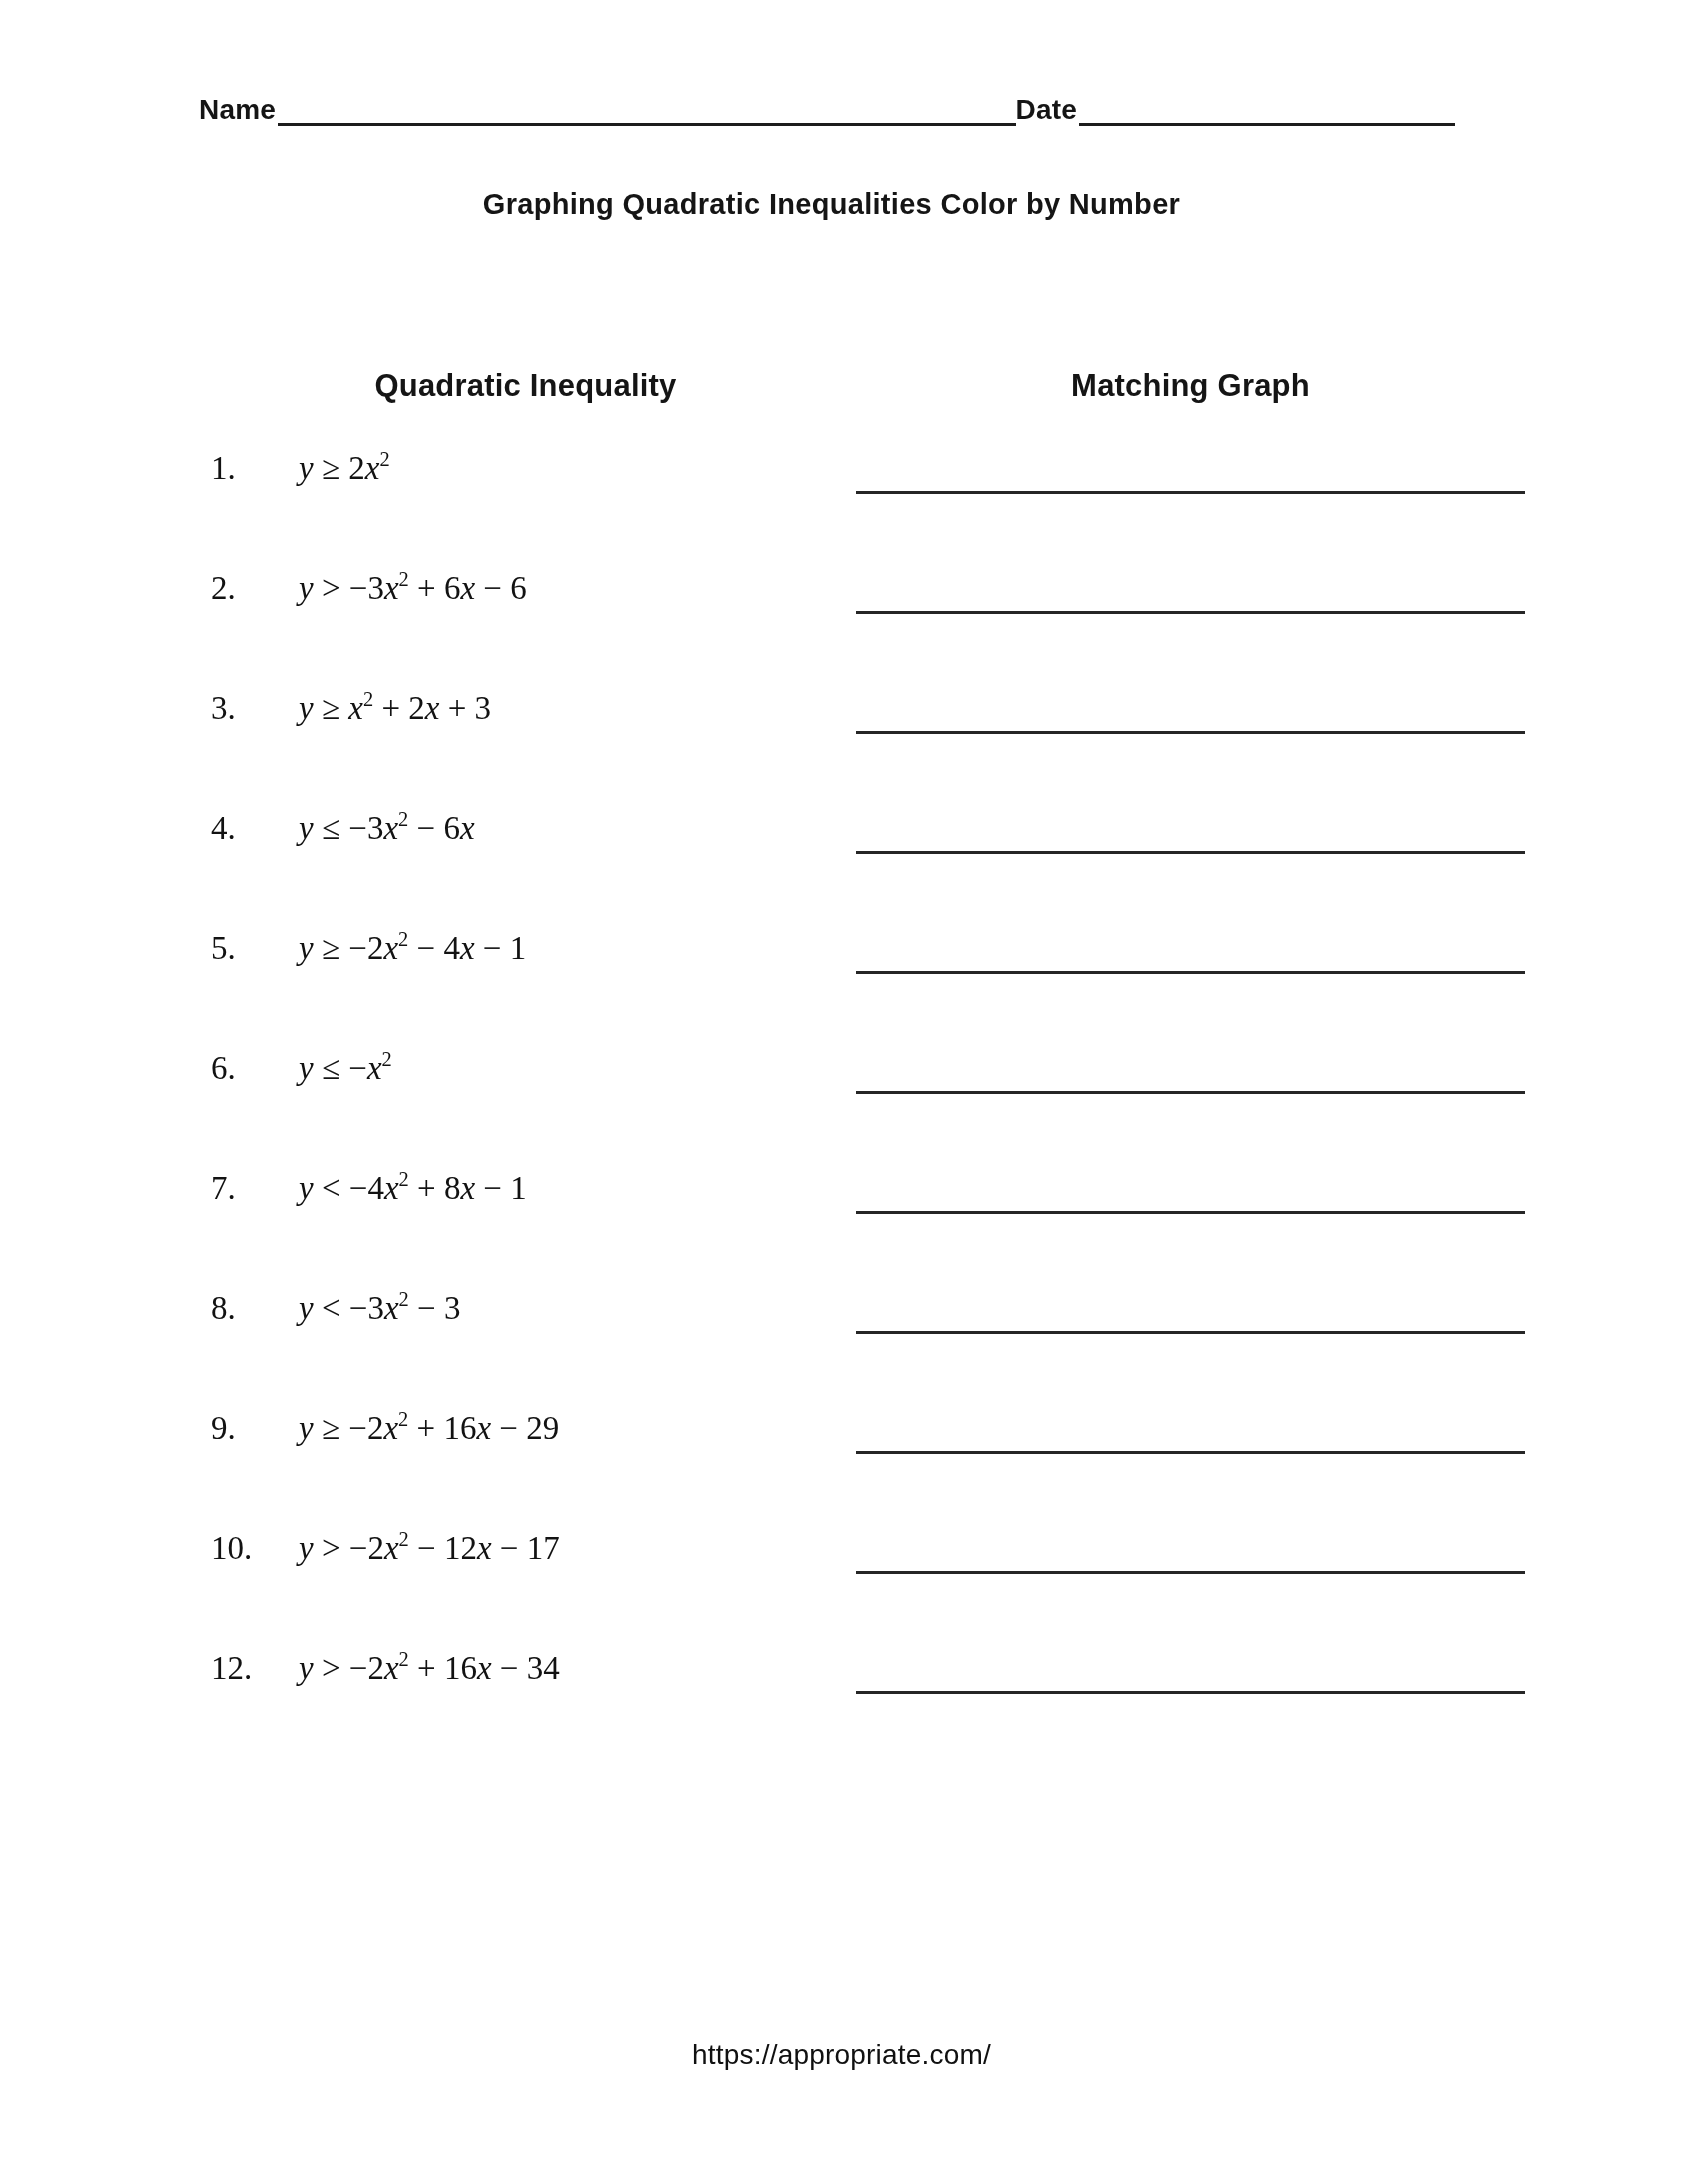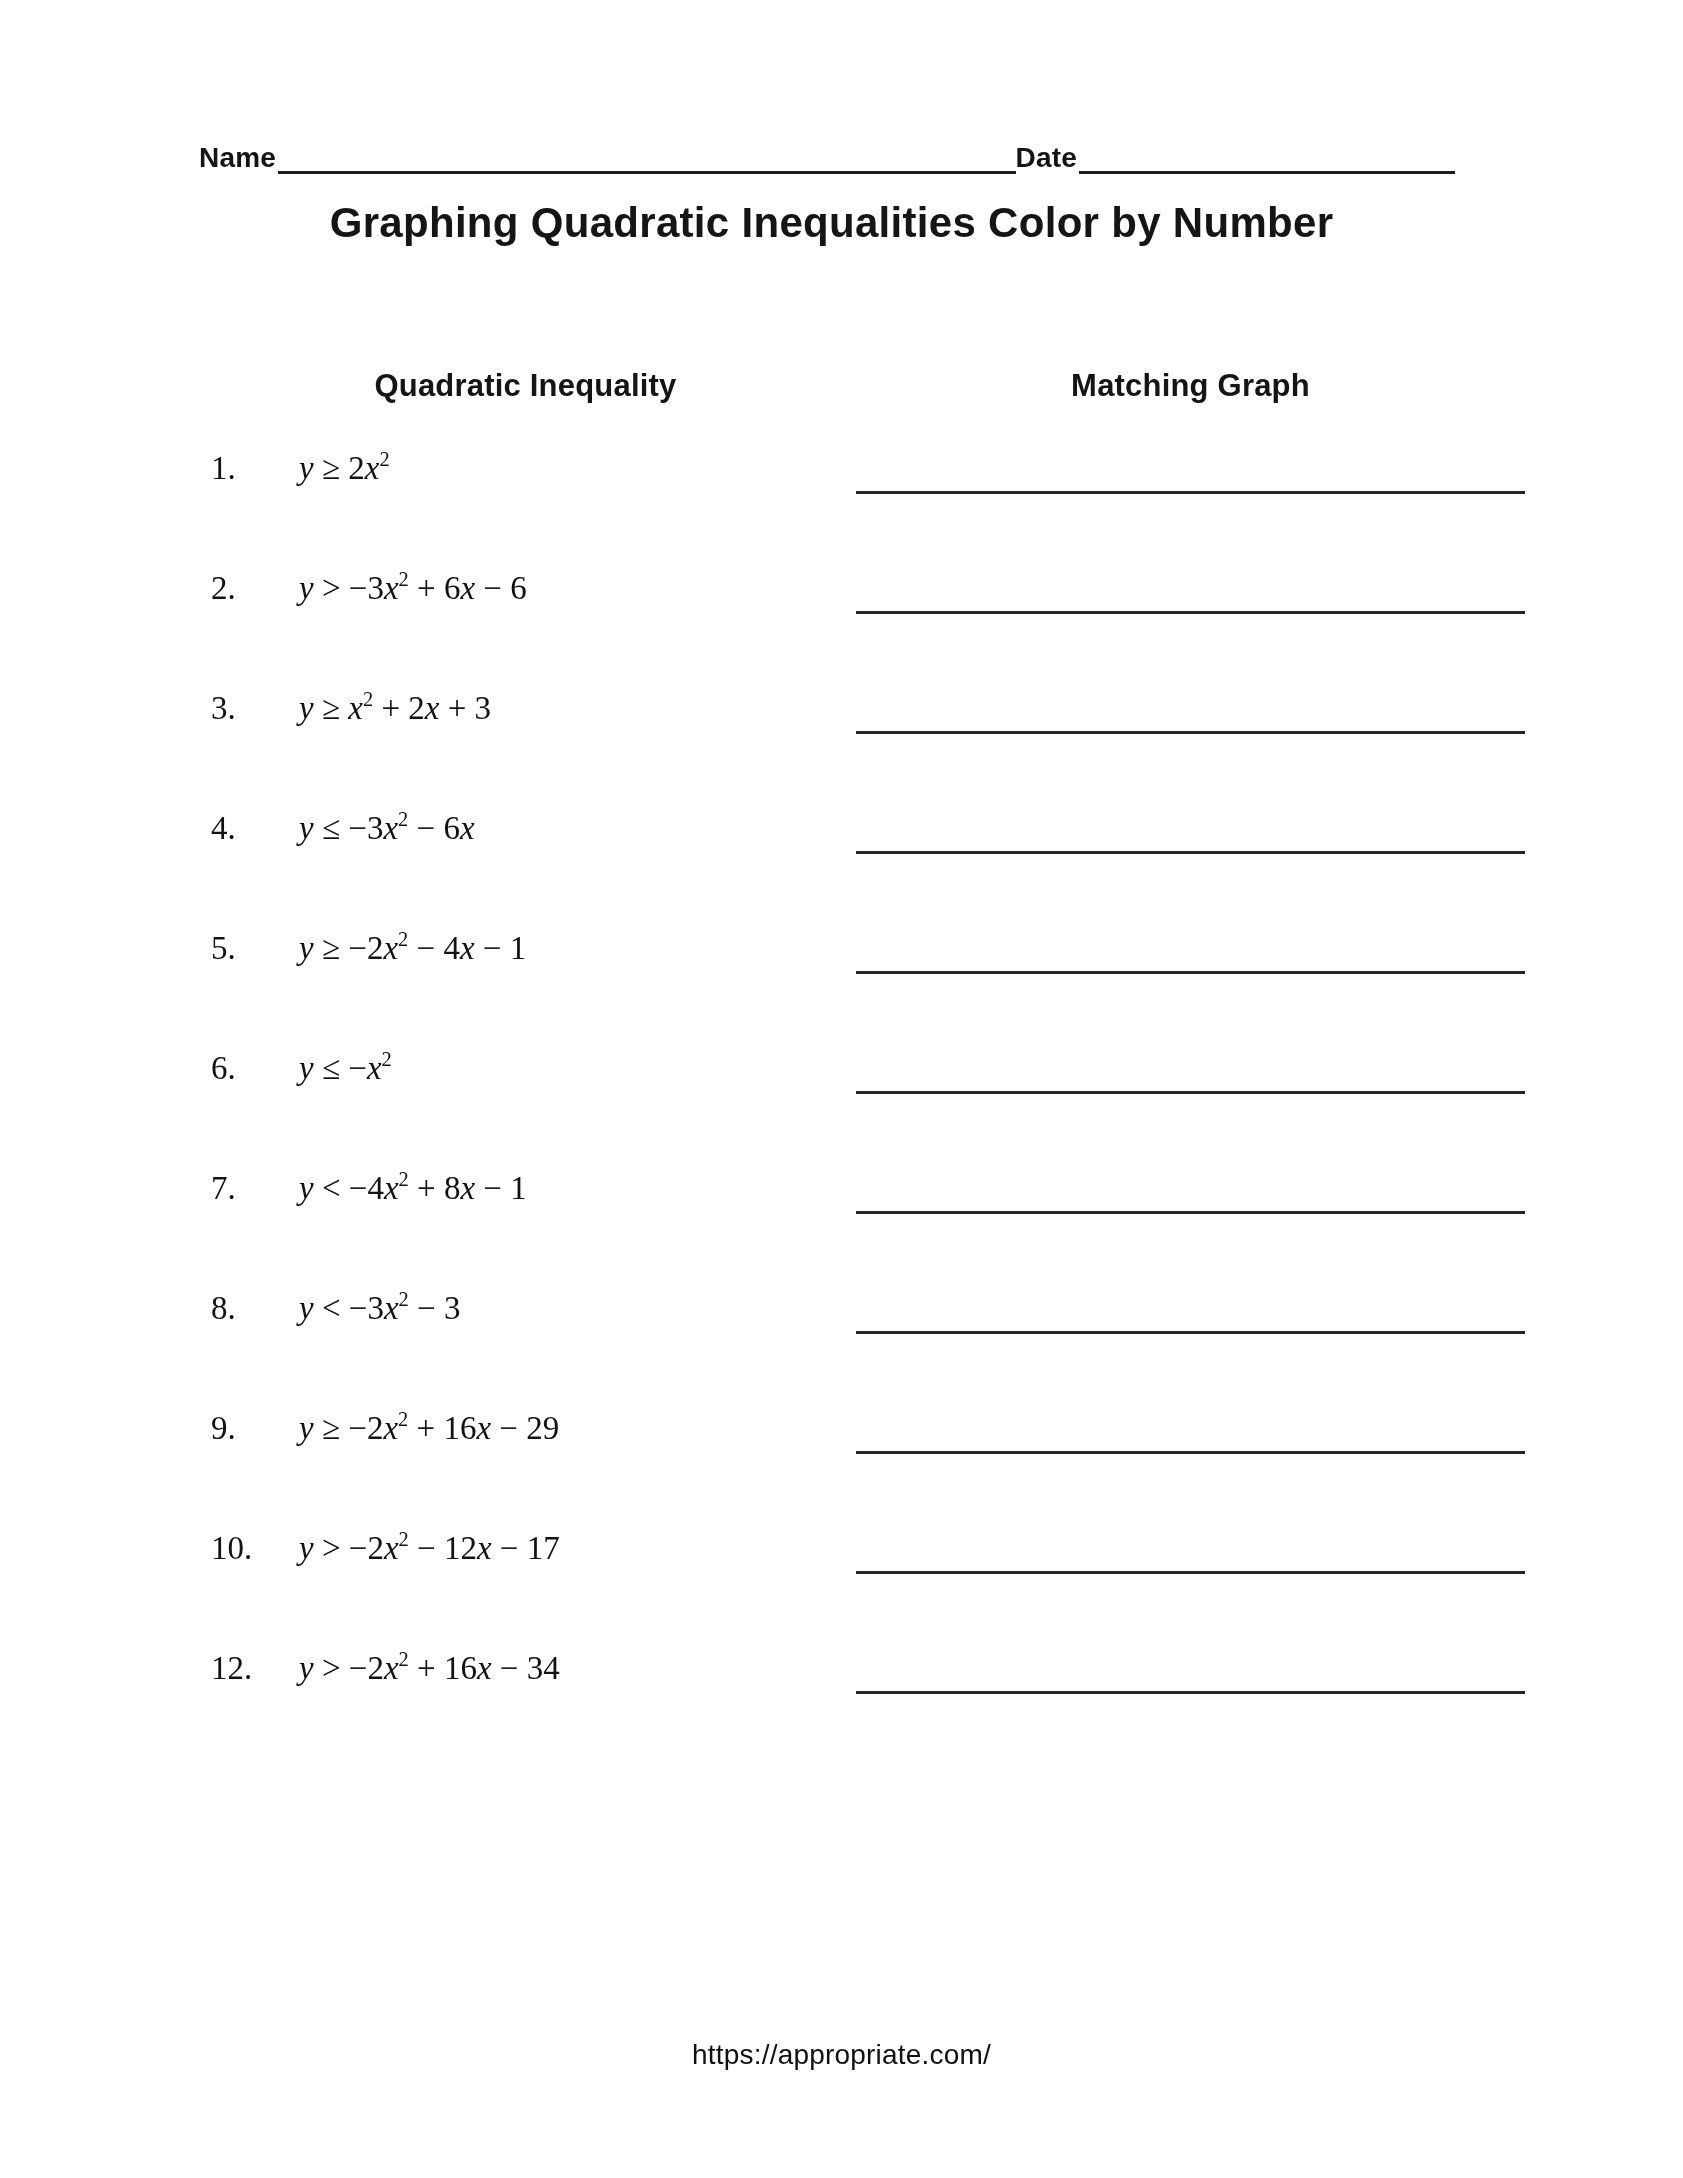--- a/index.html
+++ b/index.html
@@ -18,37 +18,37 @@
     position: absolute;
     left: 199px;
     top: 93px;
     width: 1256px;
     display: flex;
     align-items: flex-end;
     font-size: 28px;
     font-weight: 600;
     letter-spacing: 0.2px;
   }
-  .name-line .label { line-height: 34px; white-space: pre; margin-top: 48px; }
+  .name-line .label { line-height: 34px; white-space: pre; }
   .write-blank {
     border-bottom: 3px solid #1c1c1c;
     height: 0;
     margin-bottom: 1px;
   }
   .fill-name { flex: 1; margin-left: 2px; }
   .fill-date { width: 376px; margin-left: 2px; }
 
   
   .title {
     position: absolute;
-    top: 199px;
+    top: 188px;
     left: 0;
     width: 1663px;
     text-align: center;
-    font-size: 42px;
+    font-size: 29px;
     font-weight: bold;
     letter-spacing: 0.3px;
   }
 
   
   .directions {
     position: absolute;
     left: 193px;
     top: 268px;
     font-size: 29px;

